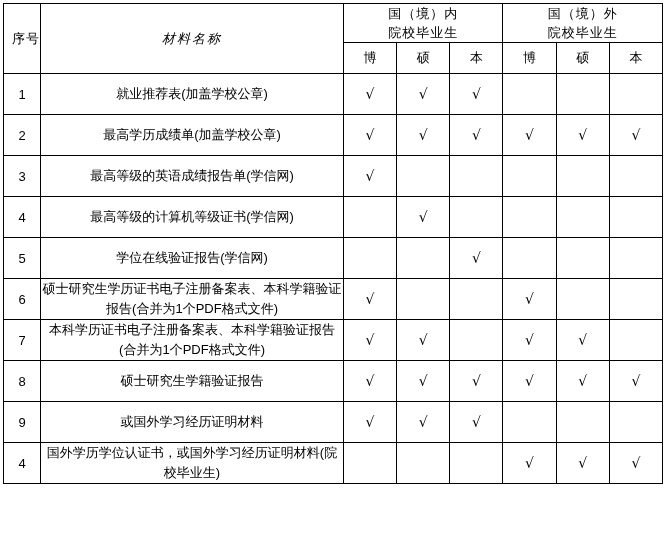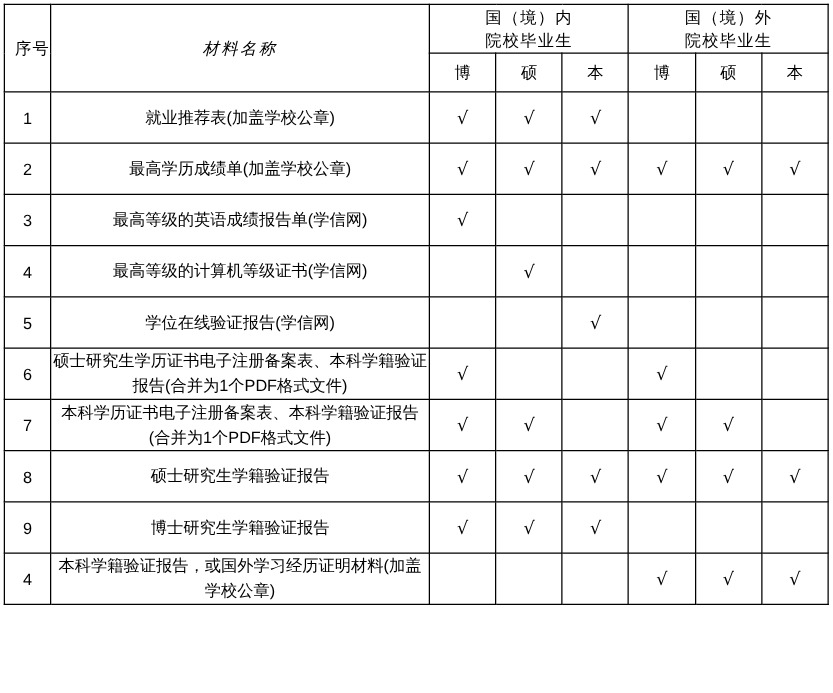--- a/index.html
+++ b/index.html
@@ -200,31 +200,31 @@
           <td class="name">硕士研究生学籍验证报告</td>
           <td class="mark"><span class="check">√</span></td>
           <td class="mark"><span class="check">√</span></td>
           <td class="mark"><span class="check">√</span></td>
           <td class="mark"><span class="check">√</span></td>
           <td class="mark"><span class="check">√</span></td>
           <td class="mark"><span class="check">√</span></td>
         </tr>
         <tr>
           <td class="no">9</td>
-          <td class="name">博士研究生学籍验证报告</td>
+          <td class="name">或国外学习经历证明材料</td>
           <td class="mark"><span class="check">√</span></td>
           <td class="mark"><span class="check">√</span></td>
           <td class="mark"><span class="check">√</span></td>
           <td class="mark"></td>
           <td class="mark"></td>
           <td class="mark"></td>
         </tr>
         <tr>
           <td class="no">4</td>
-          <td class="name">本科学籍验证报告，或国外学习经历证明材料(加盖学校公章)</td>
+          <td class="name">国外学历学位认证书，或国外学习经历证明材料(院校毕业生)</td>
           <td class="mark"></td>
           <td class="mark"></td>
           <td class="mark"></td>
           <td class="mark"><span class="check">√</span></td>
           <td class="mark"><span class="check">√</span></td>
           <td class="mark"><span class="check">√</span></td>
         </tr>
       </tbody>
   </table>
 </div>

